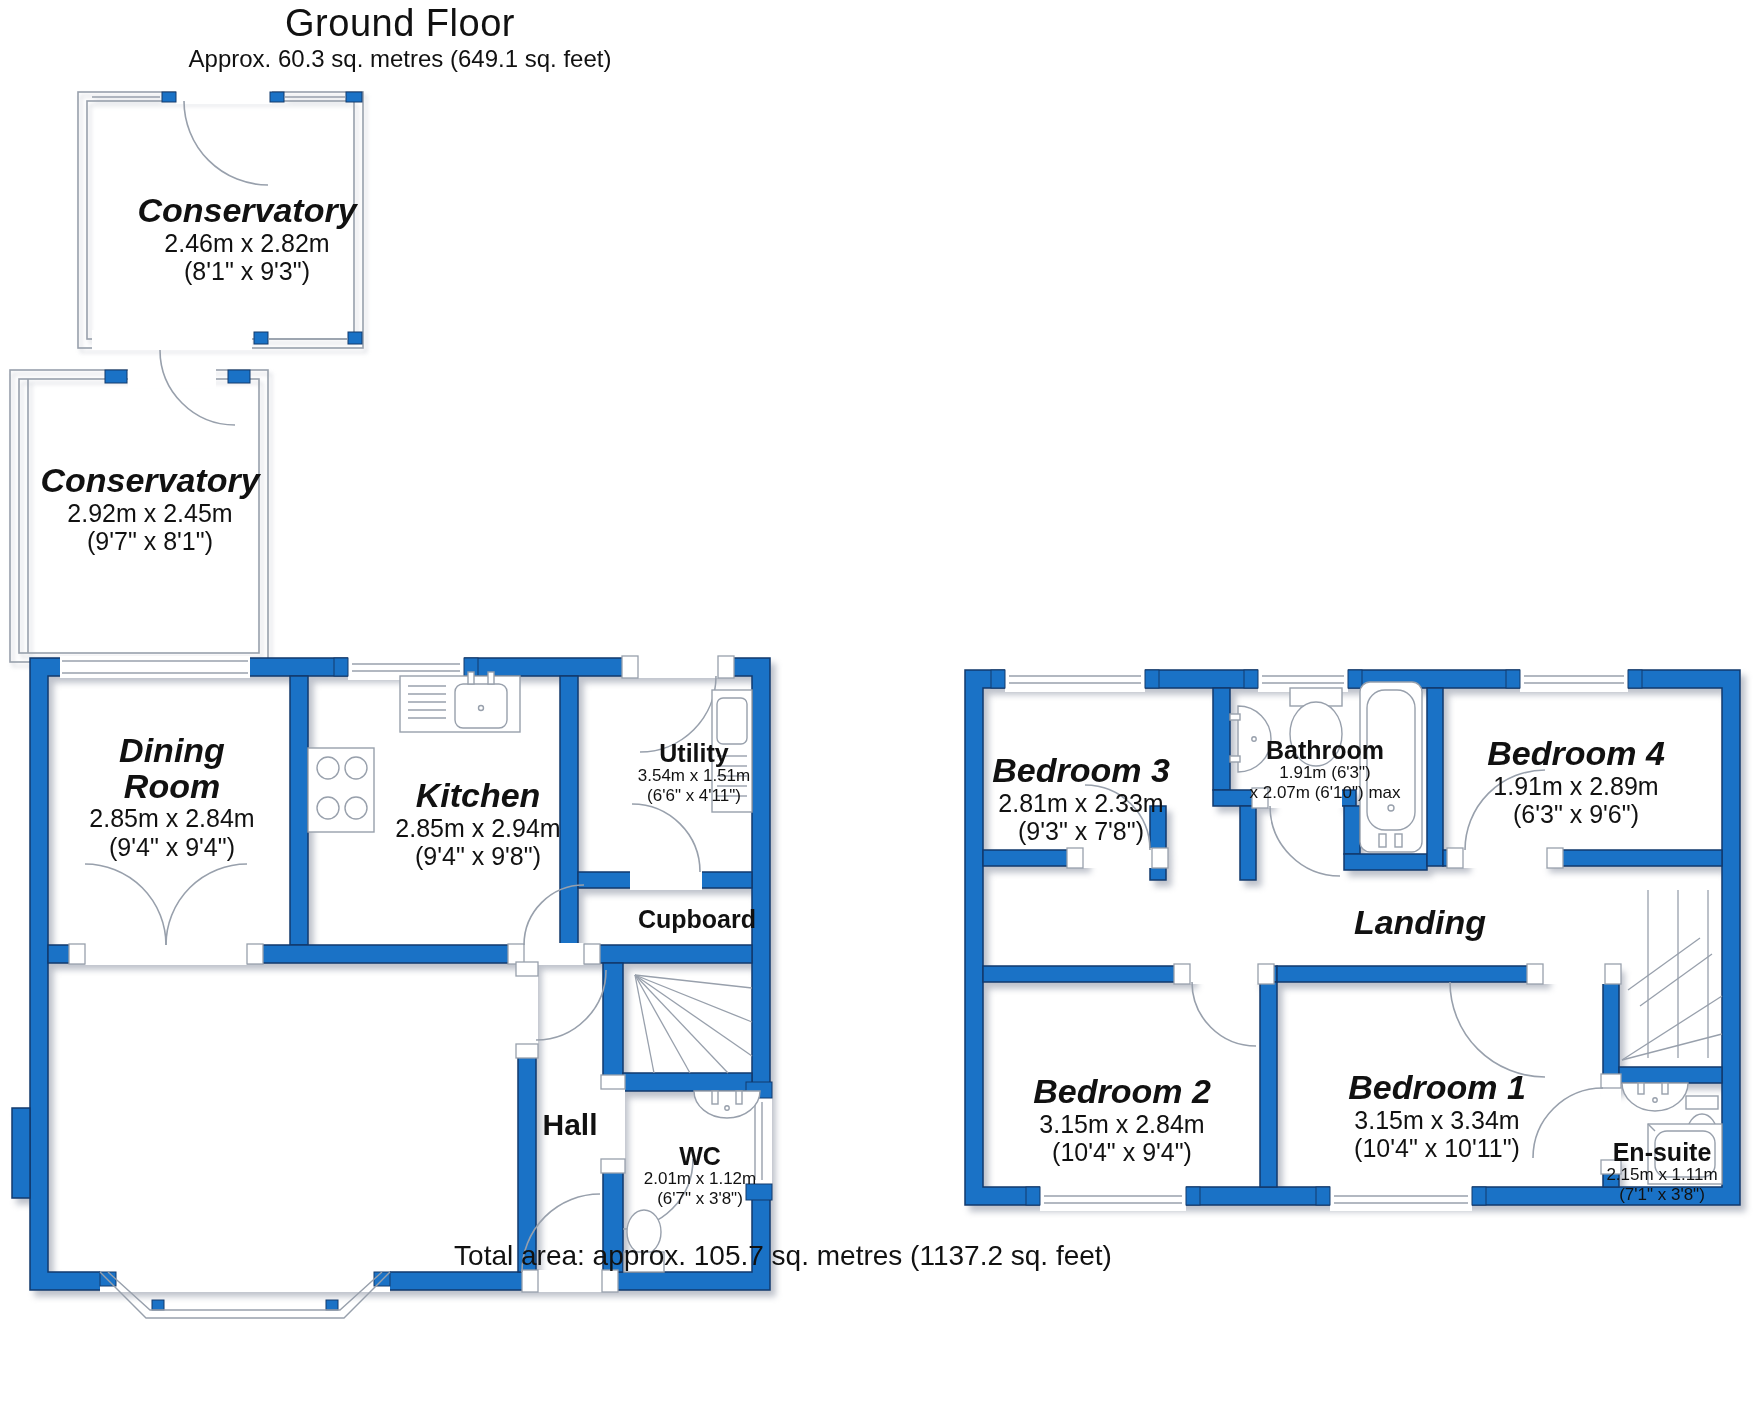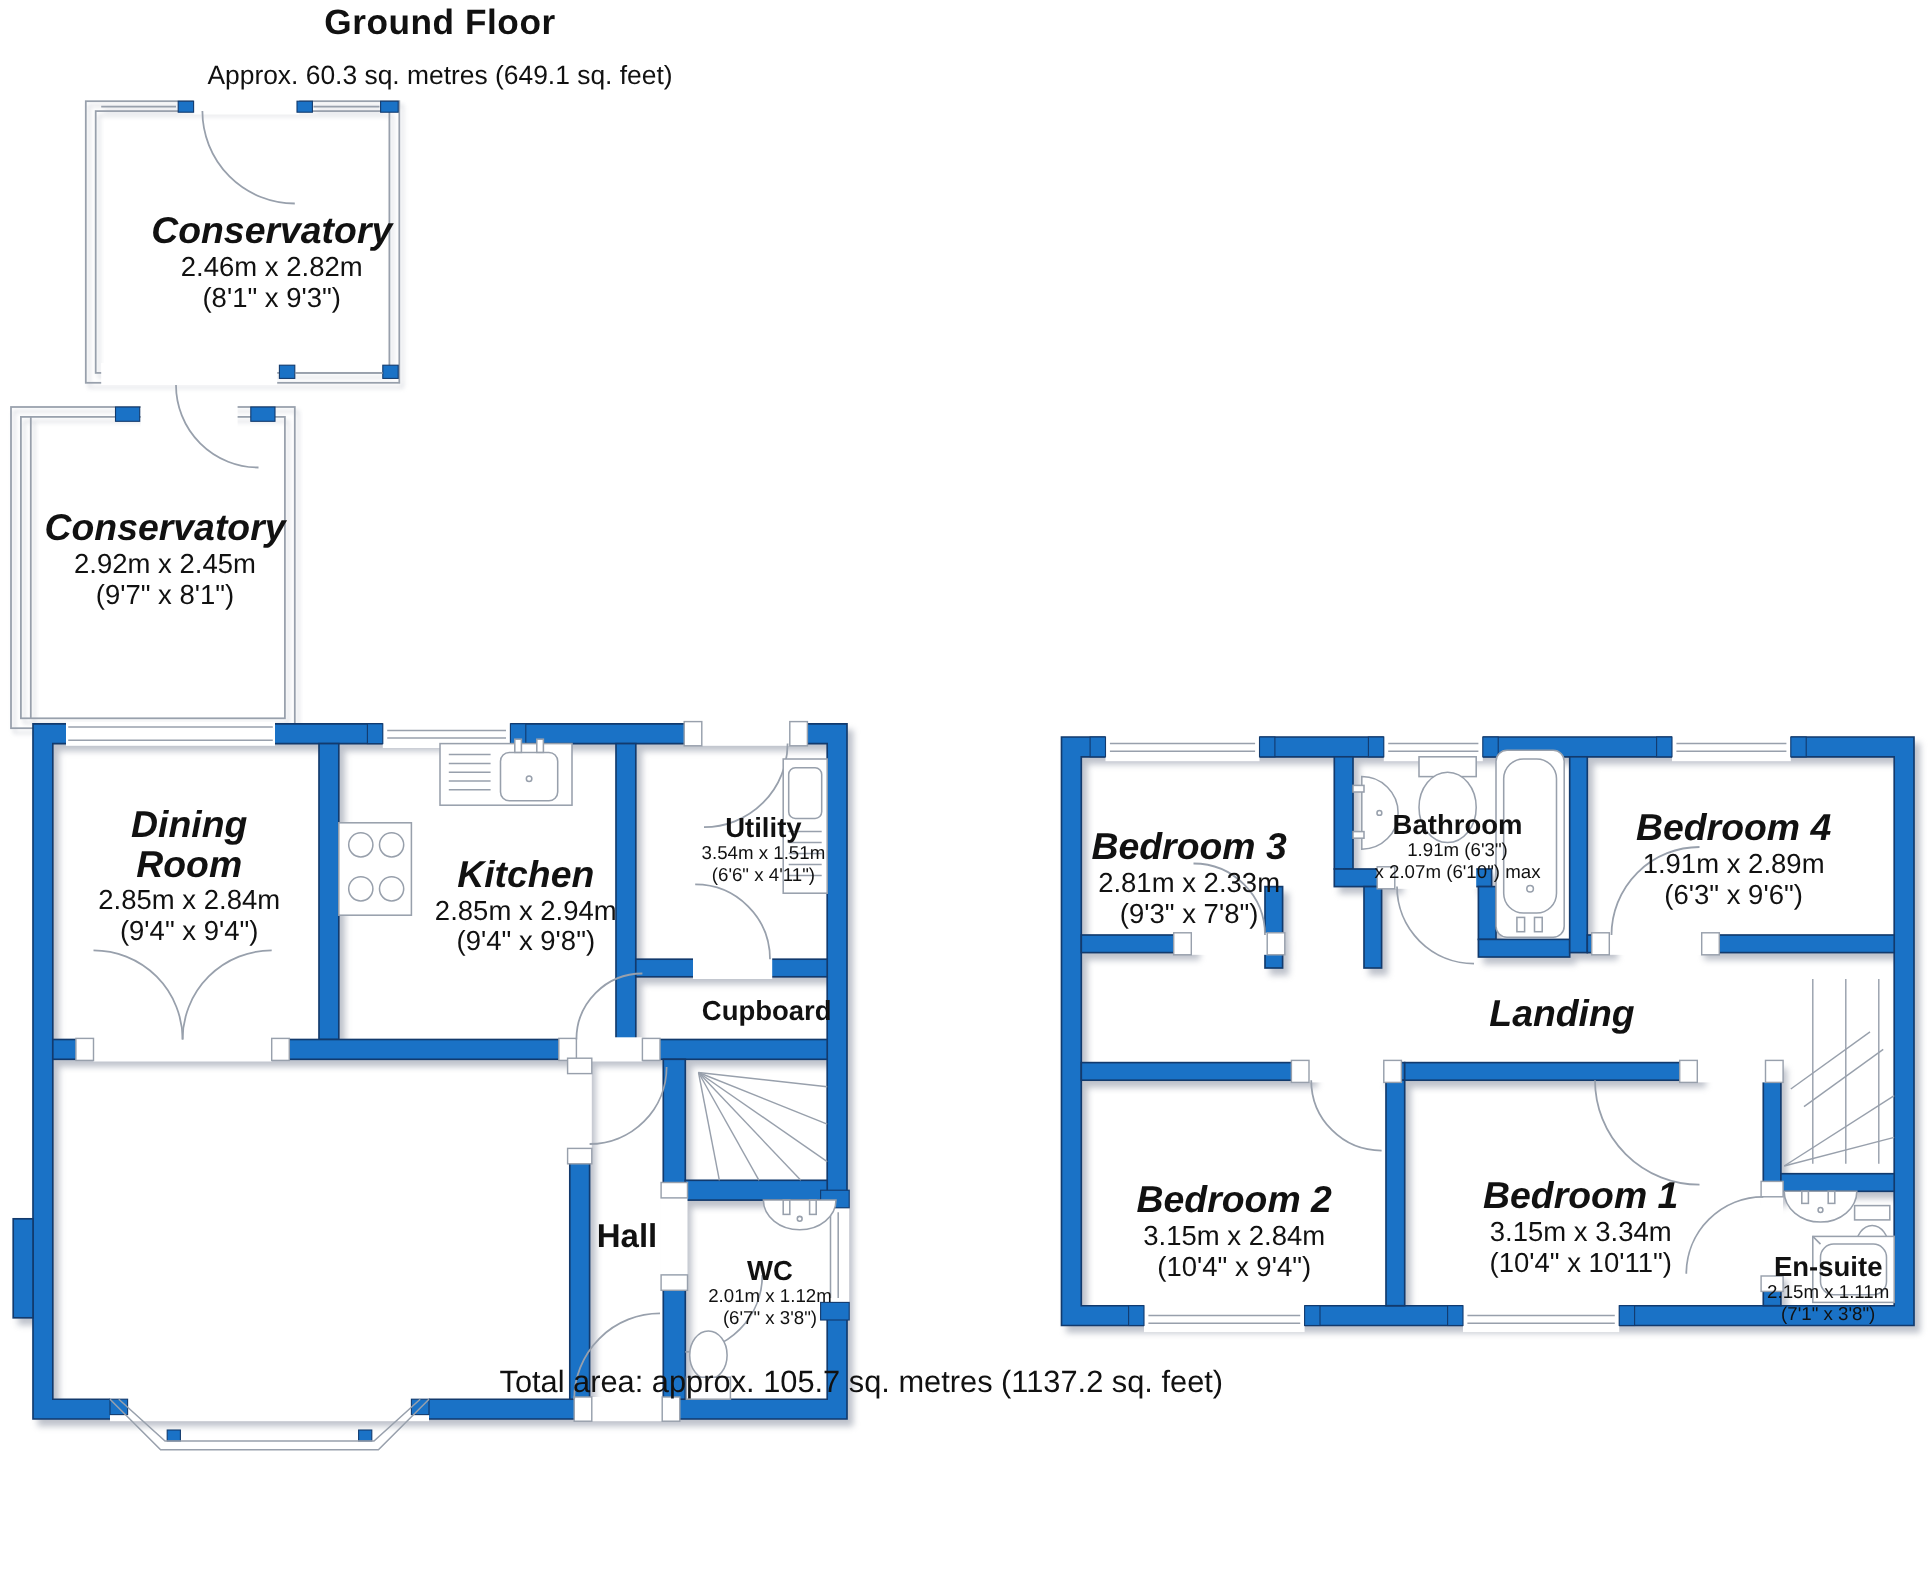--- a/index.html
+++ b/index.html
@@ -2,22 +2,22 @@
 <html><head>
 <meta charset="utf-8">
 <style>
   html,body{margin:0;padding:0;background:#ffffff;}
   .page{position:relative;width:1753px;height:1426px;background:#fff;overflow:hidden;
         font-family:"Liberation Sans", sans-serif;color:#111;}
   .plan-svg{position:absolute;left:0;top:0;}
   .walls{filter:drop-shadow(5px 6px 3px rgba(110,120,140,.45));}
   .glz{filter:drop-shadow(3px 4px 2px rgba(120,130,150,.35));}
   .lbl{position:absolute;transform:translateX(-50%);text-align:center;white-space:nowrap;z-index:5;}
-  .t1{font-size:32px;font-weight:bold;letter-spacing:.5px;}
-  .t2{font-size:24px;margin-top:16px;}
+  .t1{font-size:38px;font-weight:normal;letter-spacing:.5px;}
+  .t2{font-size:24px;margin-top:0;}
   .rn{font-size:34px;font-weight:bold;line-height:1.05;font-style:italic;}
   .rn-m{font-size:30px;font-weight:bold;line-height:1.05;}
   .rn-s{font-size:25px;font-weight:bold;line-height:1.05;}
   .rd{font-size:25px;line-height:1.13;}
   .rd-s{font-size:17px;line-height:1.18;}
   .wrap{white-space:normal;width:175px;margin:0 auto;}
   .footer{font-size:28px;}
 </style>
 </head>
 <body>

